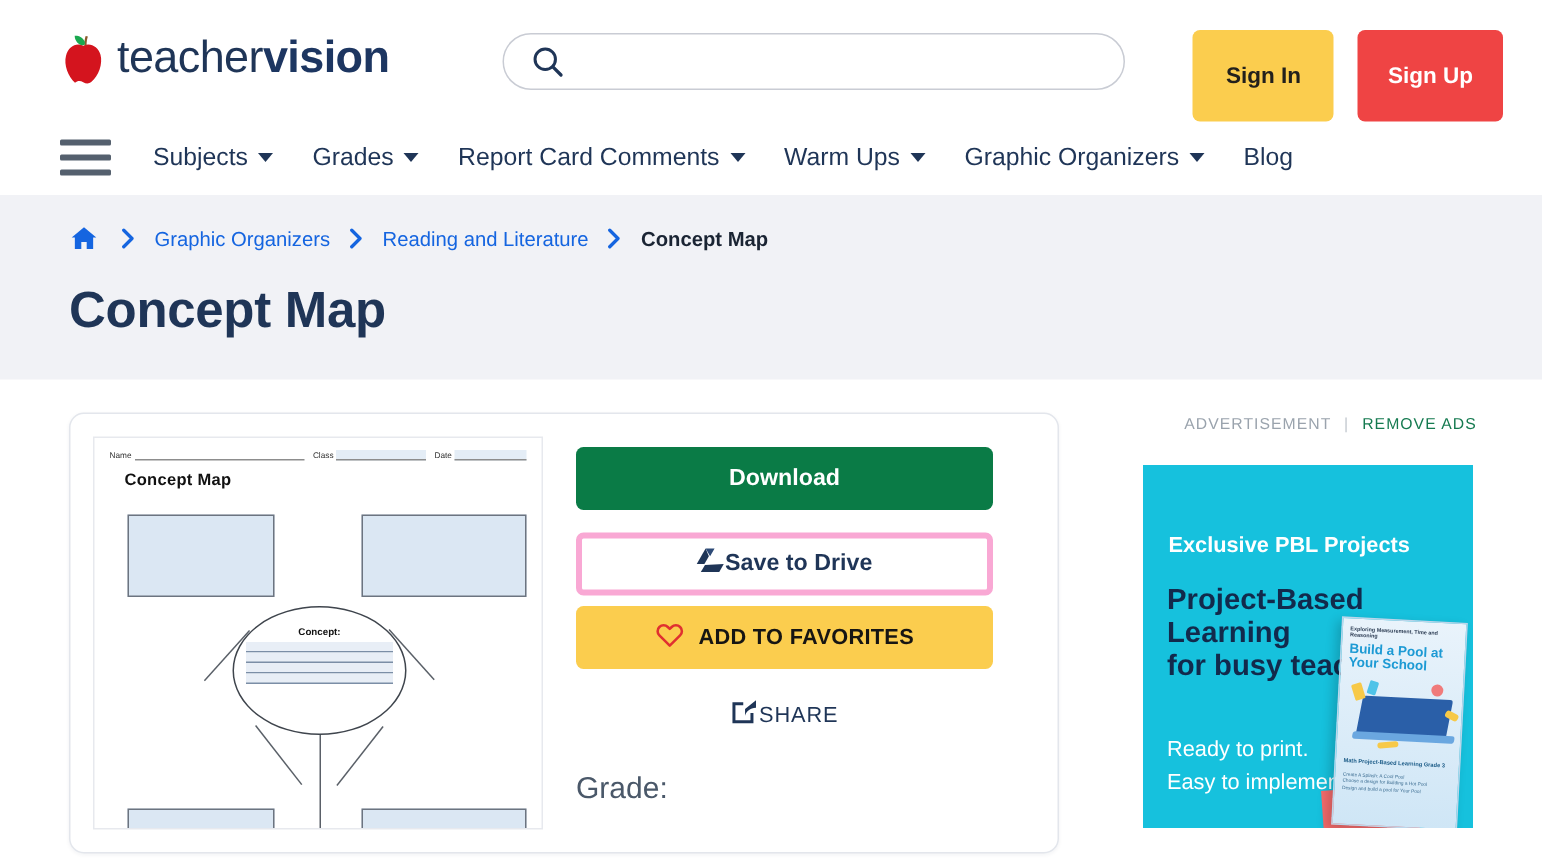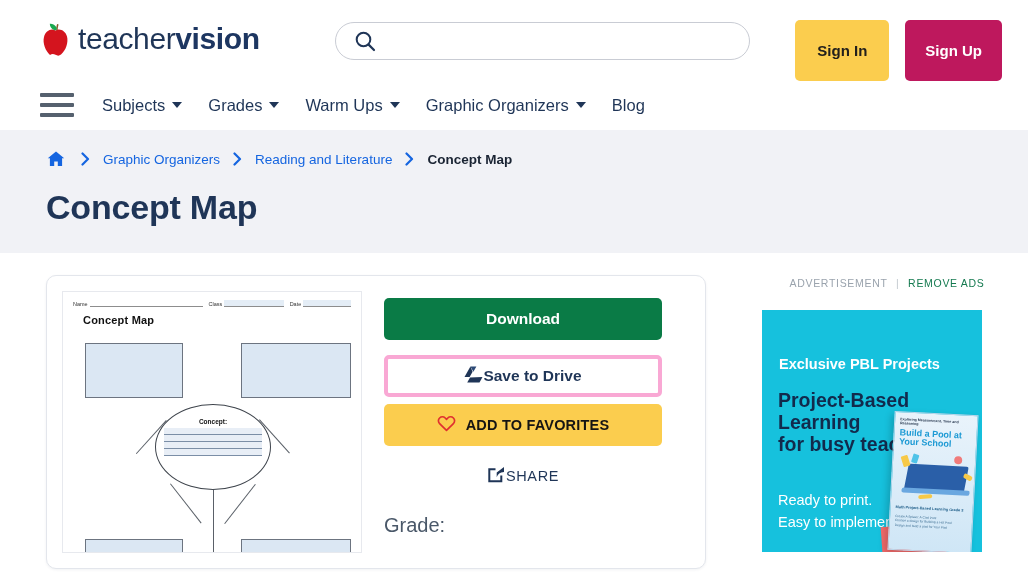--- a/index.html
+++ b/index.html
@@ -43,21 +43,21 @@
   .search-icon { width: 22px; height: 22px; flex: 0 0 auto; cursor: pointer; }
 
   .auth { position: absolute; right: 26px; top: 20px; display: flex; gap: 16px; }
   .btn-signin, .btn-signup {
     border: none; border-radius: 5px;
     font-family: "Liberation Sans", sans-serif;
     font-size: 15px; font-weight: 700;
     padding: 23px 22px; cursor: pointer; line-height: 1;
   }
   .btn-signin { background: #fbcd4e; color: #22201c; }
-  .btn-signup { background: #be185d; color: #ffffff; padding: 11px 20px; }
+  .btn-signup { background: #ef4444; color: #ffffff; padding: 11px 20px; }
 
   
   .nav {
     height: 50px;
     display: flex; align-items: center; gap: 0;
     padding: 0 40px;
     background: #ffffff;
   }
   .hamburger { width: 34px; height: 24px; display: flex; flex-direction: column;
                justify-content: space-between; cursor: pointer; margin-right: 28px; }
@@ -235,20 +235,24 @@
     <span></span>
     <span></span>
   </div>
 
   <div class="navitem">
     <span>Subjects</span>
     <i class="caret"></i>
   </div>
   <div class="navitem">
     <span>Grades</span>
+    <i class="caret"></i>
+  </div>
+  <div class="navitem">
+    <span>Report Card Comments</span>
     <i class="caret"></i>
   </div>
   <div class="navitem">
     <span>Warm Ups</span>
     <i class="caret"></i>
   </div>
   <div class="navitem">
     <span>Graphic Organizers</span>
     <i class="caret"></i>
   </div>

